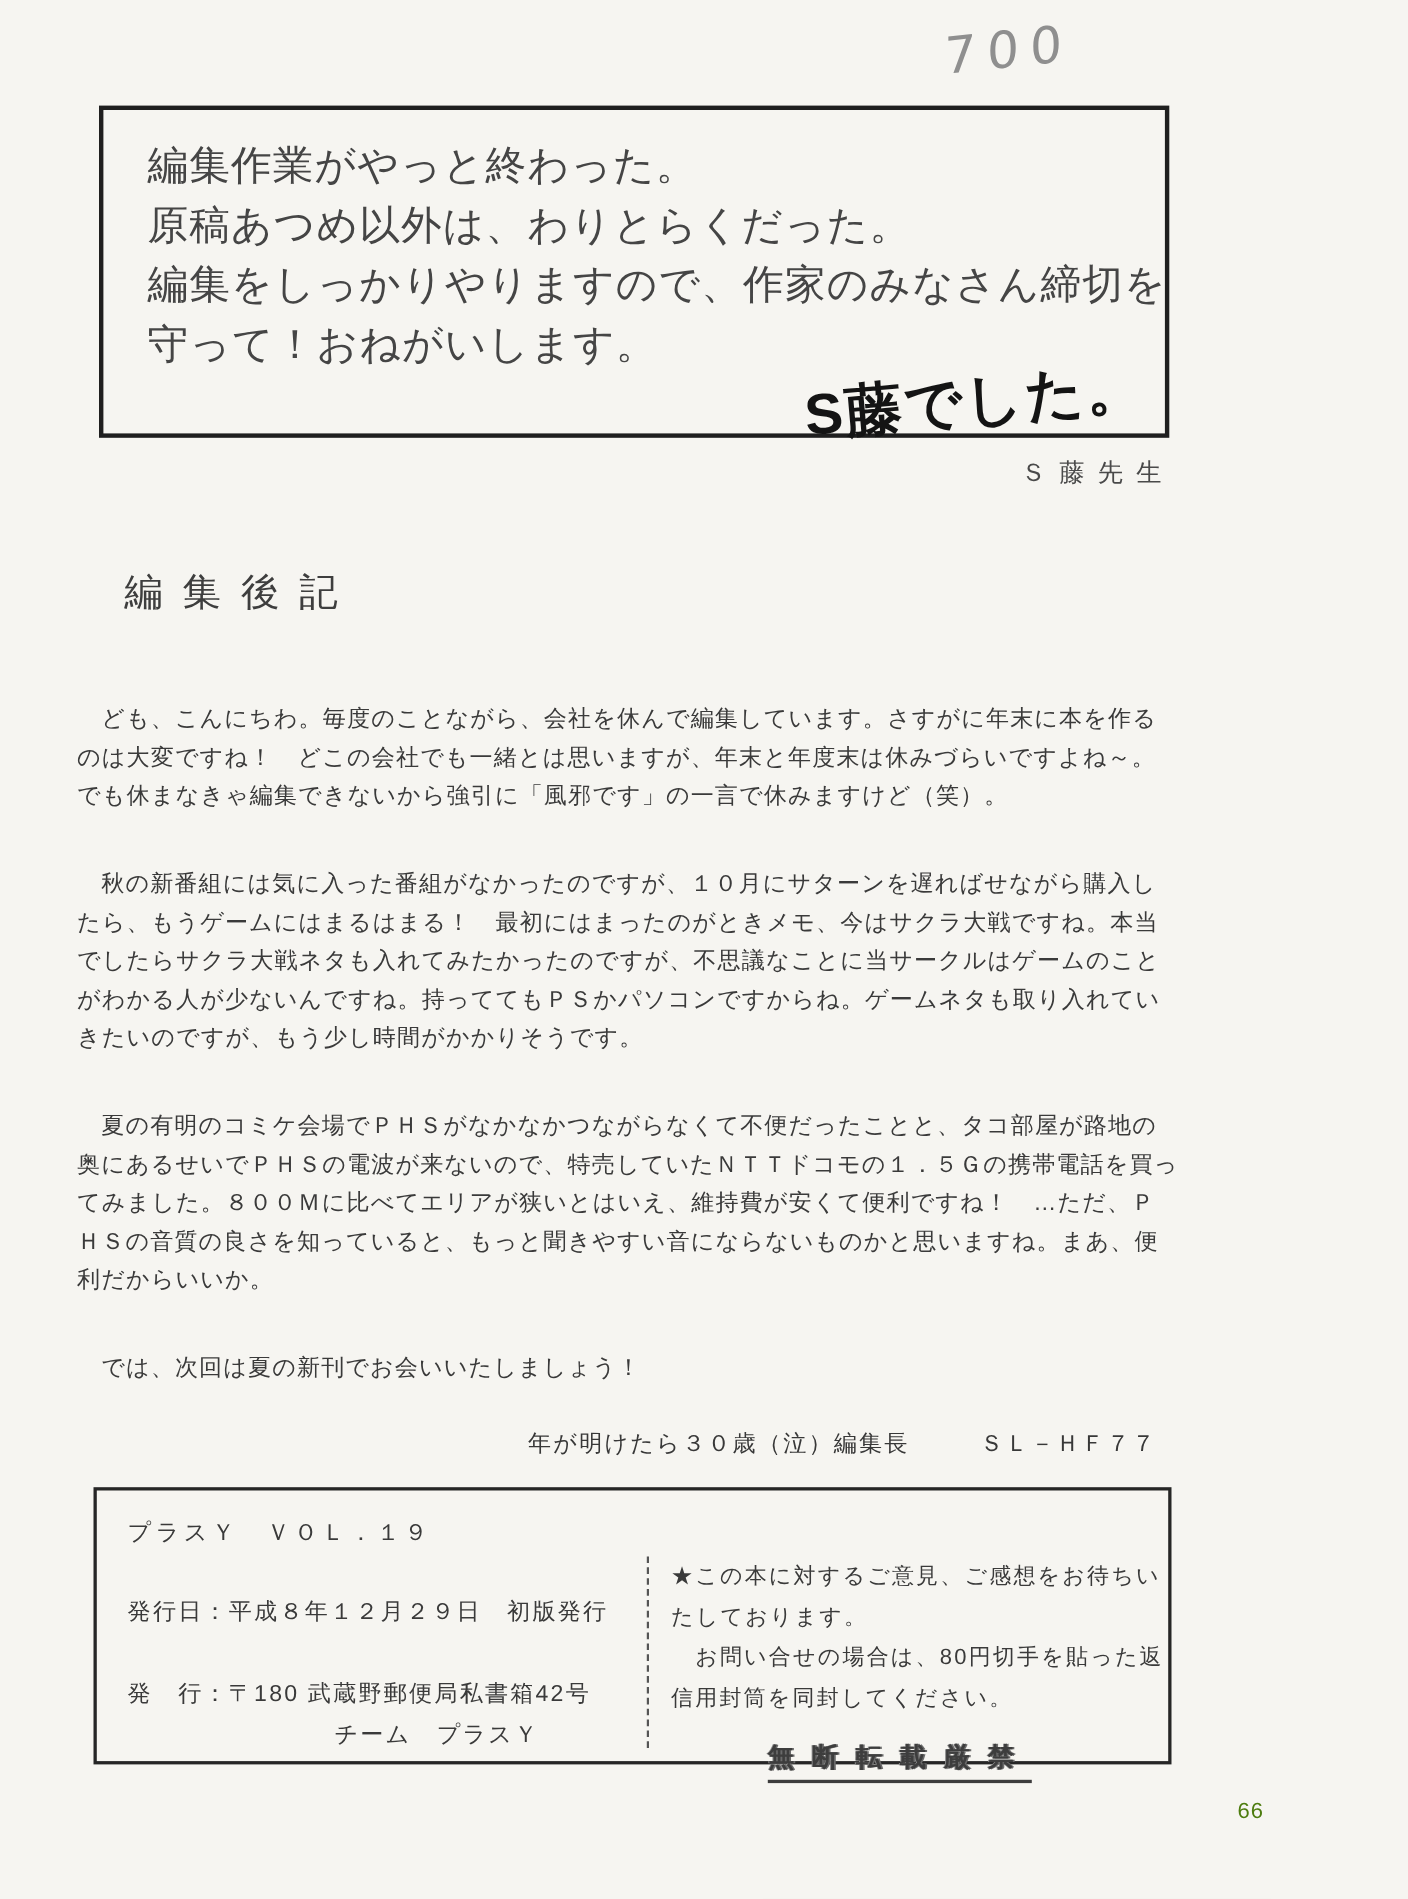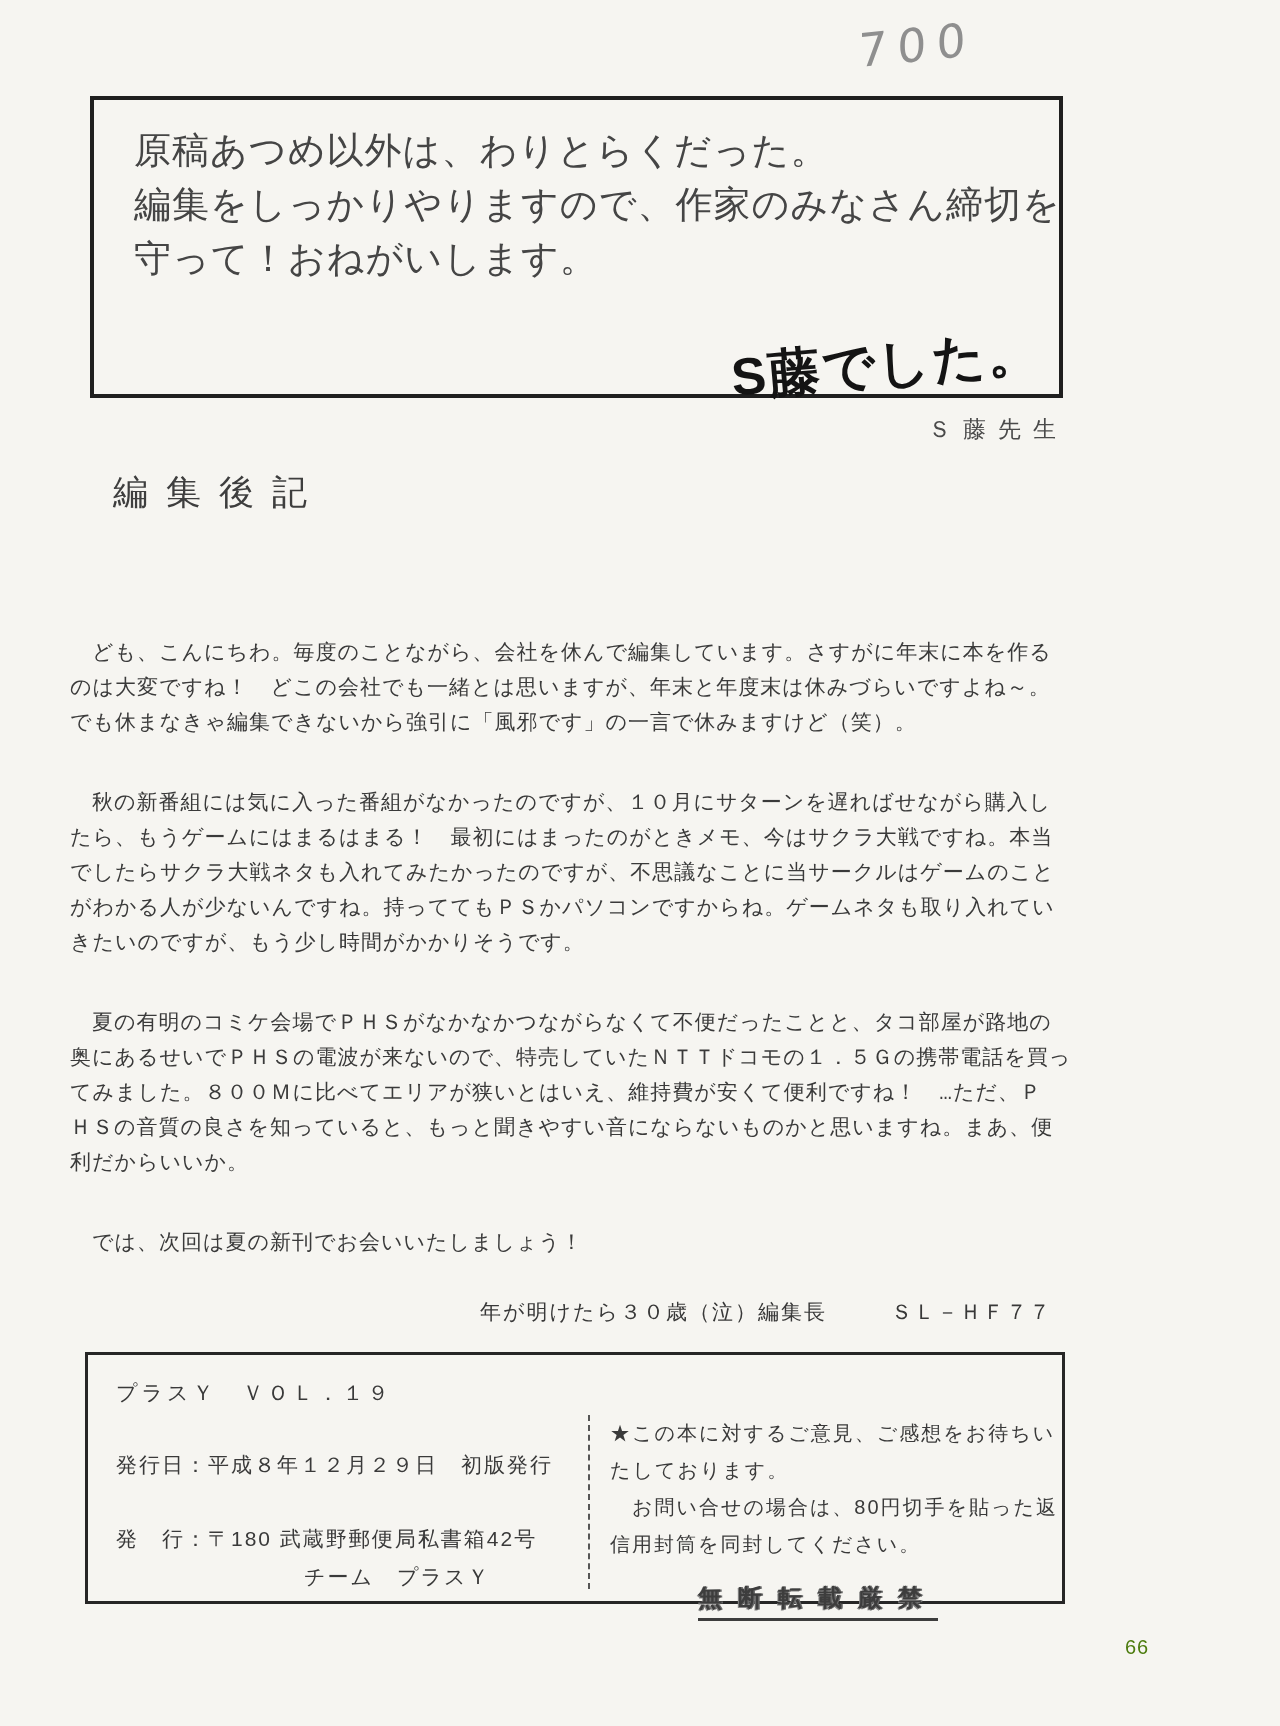--- a/index.html
+++ b/index.html
@@ -45,28 +45,28 @@
     transform:rotate(-5deg);
     letter-spacing:2px;
   }
   .sig-caption{
     position:absolute;top:414px;right:212px;
     font-size:23px;letter-spacing:12px;color:#4a4a4a;
   }
 
   
   .heading{
-    position:absolute;left:113px;top:469px;
+    position:absolute;left:113px;top:515px;
     font-size:35px;letter-spacing:18px;color:#3e3e3e;font-weight:500;
   }
   .bodytext{
     position:absolute;left:70px;top:636px;width:1050px;
     font-size:21px;line-height:35px;letter-spacing:1px;color:#3a3a3a;
   }
-  .para{margin:0 0 45px 0;font-family:Liberation Mono, monospace;}
+  .para{margin:0 0 45px 0;}
   .bline{white-space:pre;}
 
   .signoff{
     position:absolute;left:480px;top:1298px;
     font-size:21px;letter-spacing:2px;color:#383838;
     display:flex;gap:64px;white-space:pre;
   }
 
   
   .colophon{
@@ -102,20 +102,21 @@
 </style>
 </head>
 <body>
 
 <div class="paper">
 
   <div class="pencil">700</div>
 
   <div class="note-box">
     <div class="note-text">
+      <div class="pre">編集作業がやっと終わった。</div>
       <div class="pre">原稿あつめ以外は、わりとらくだった。</div>
       <div class="pre">編集をしっかりやりますので、作家のみなさん締切を</div>
       <div class="pre">守って！おねがいします。</div>
     </div>
     <div class="note-sig">S藤でした。</div>
   </div>
 
   <div class="sig-caption">Ｓ藤先生</div>
 
   <div class="heading">編集後記</div>

